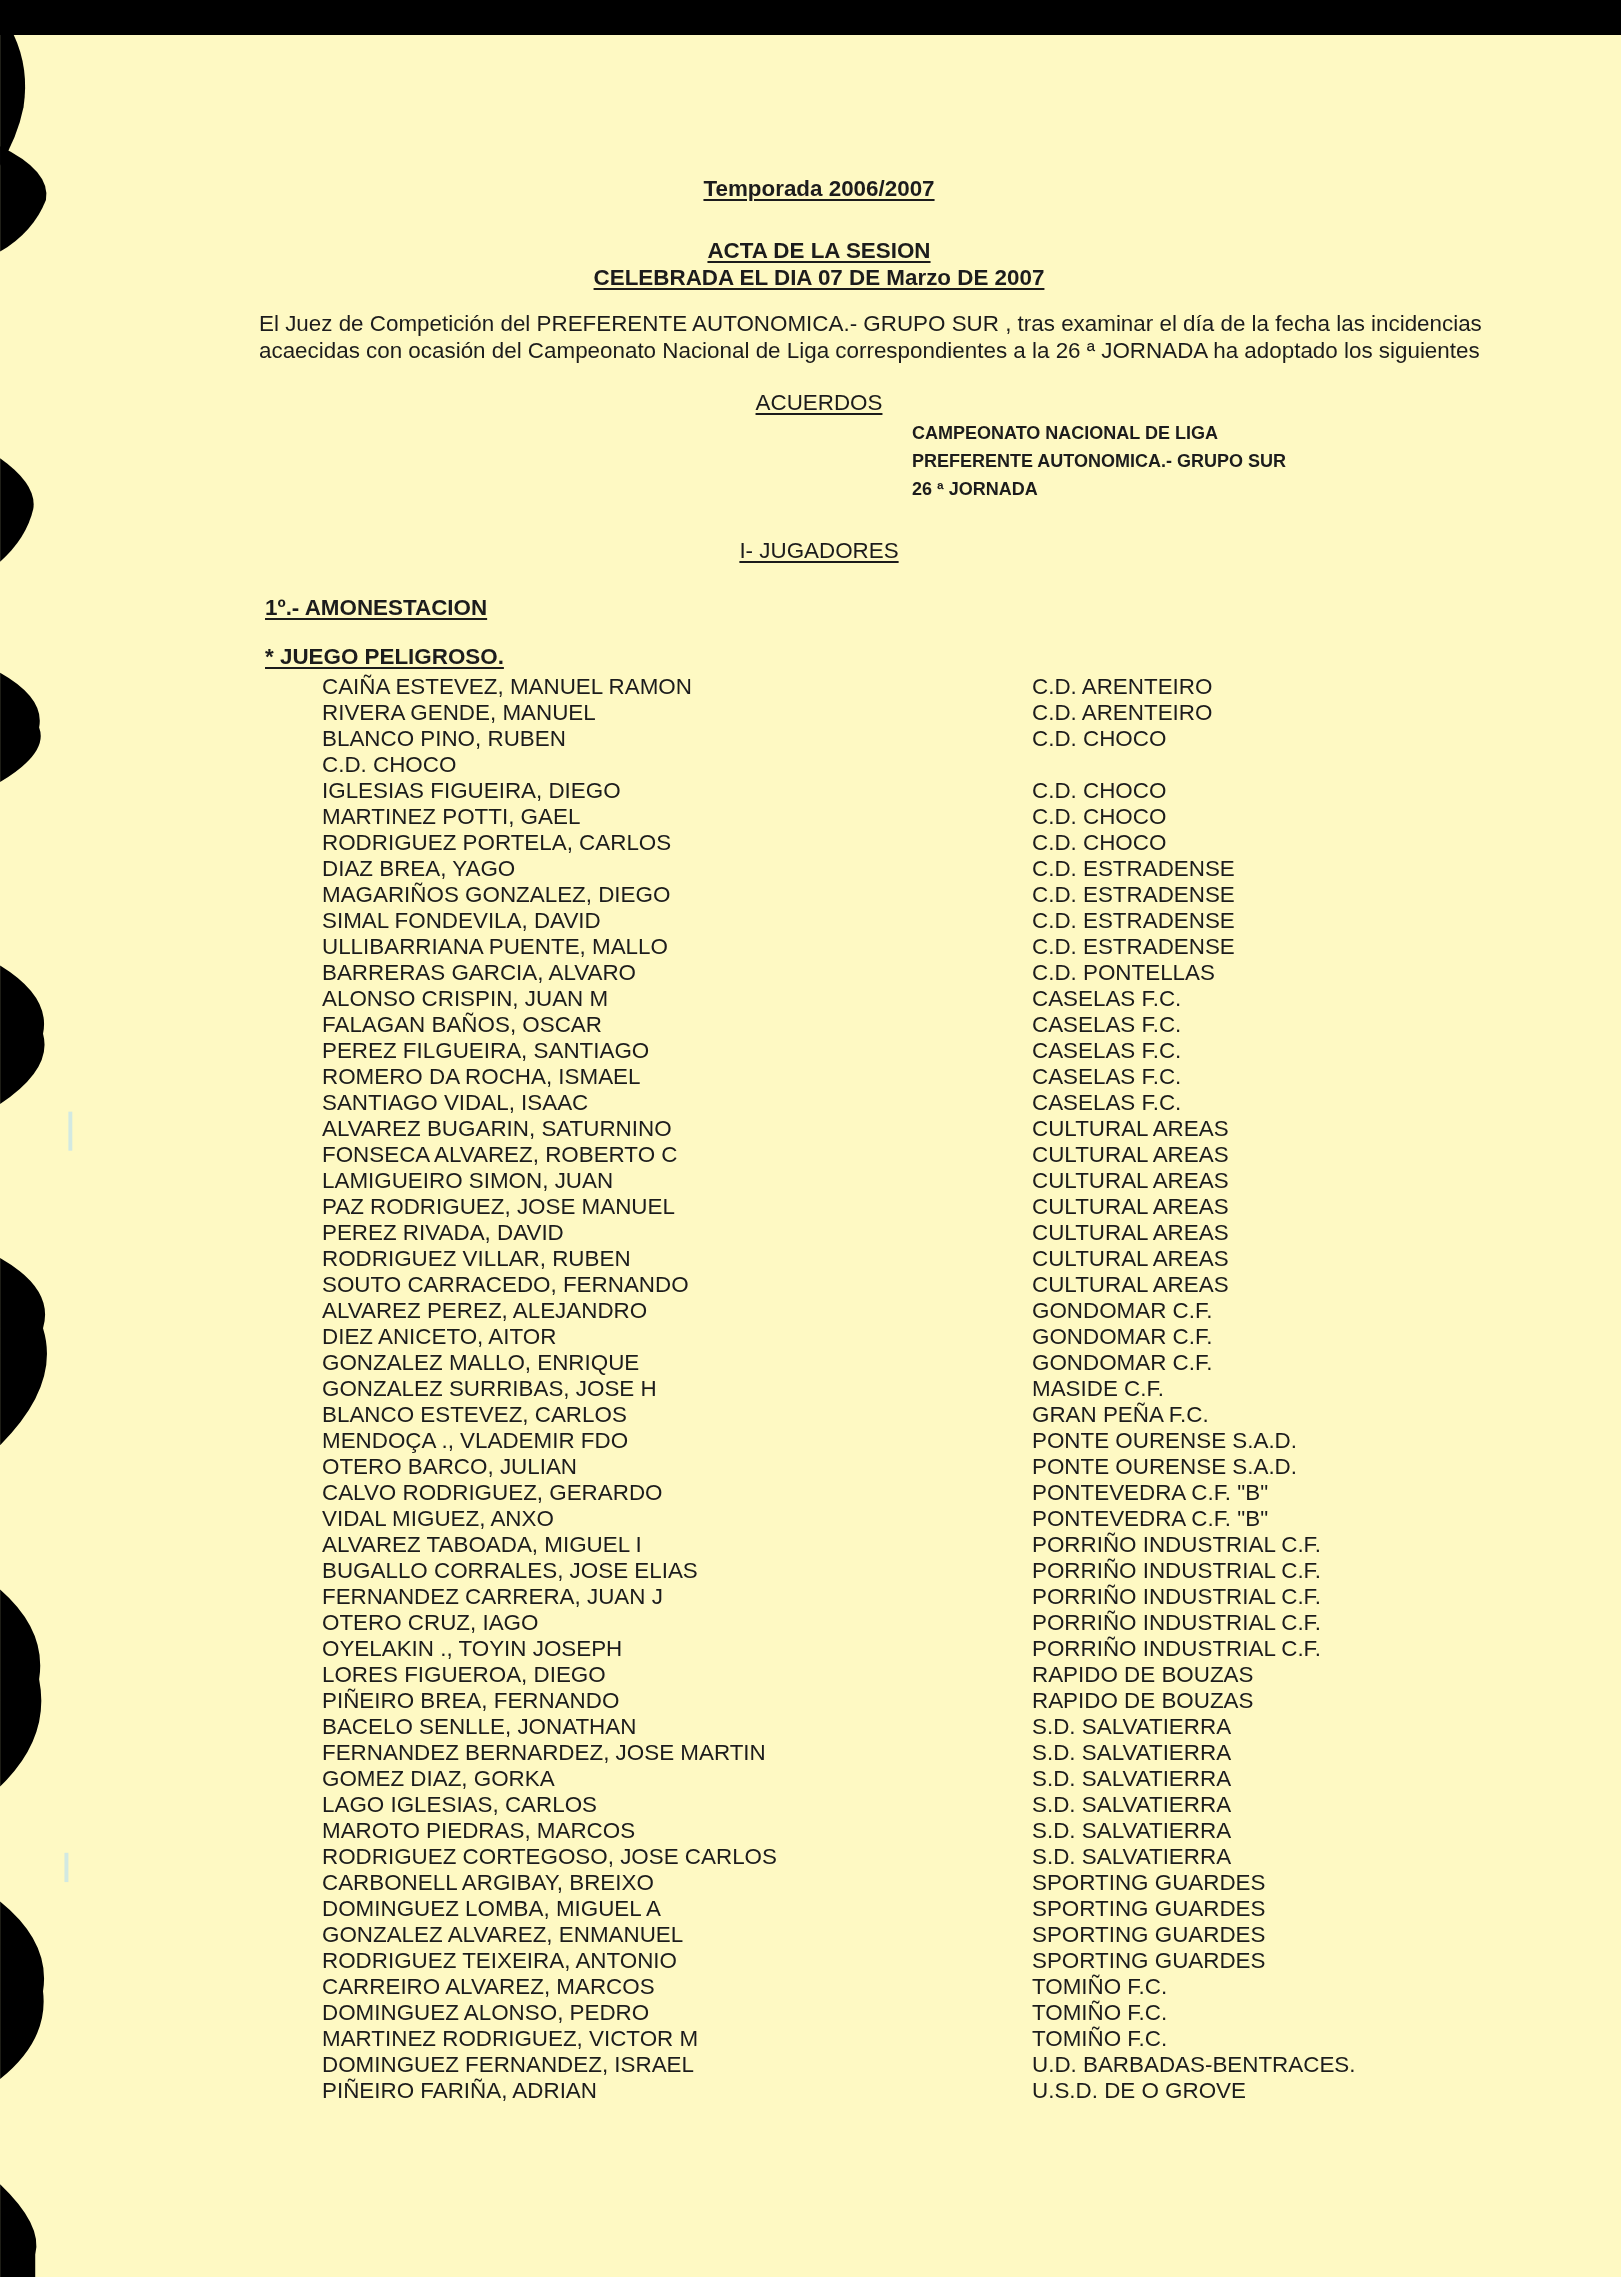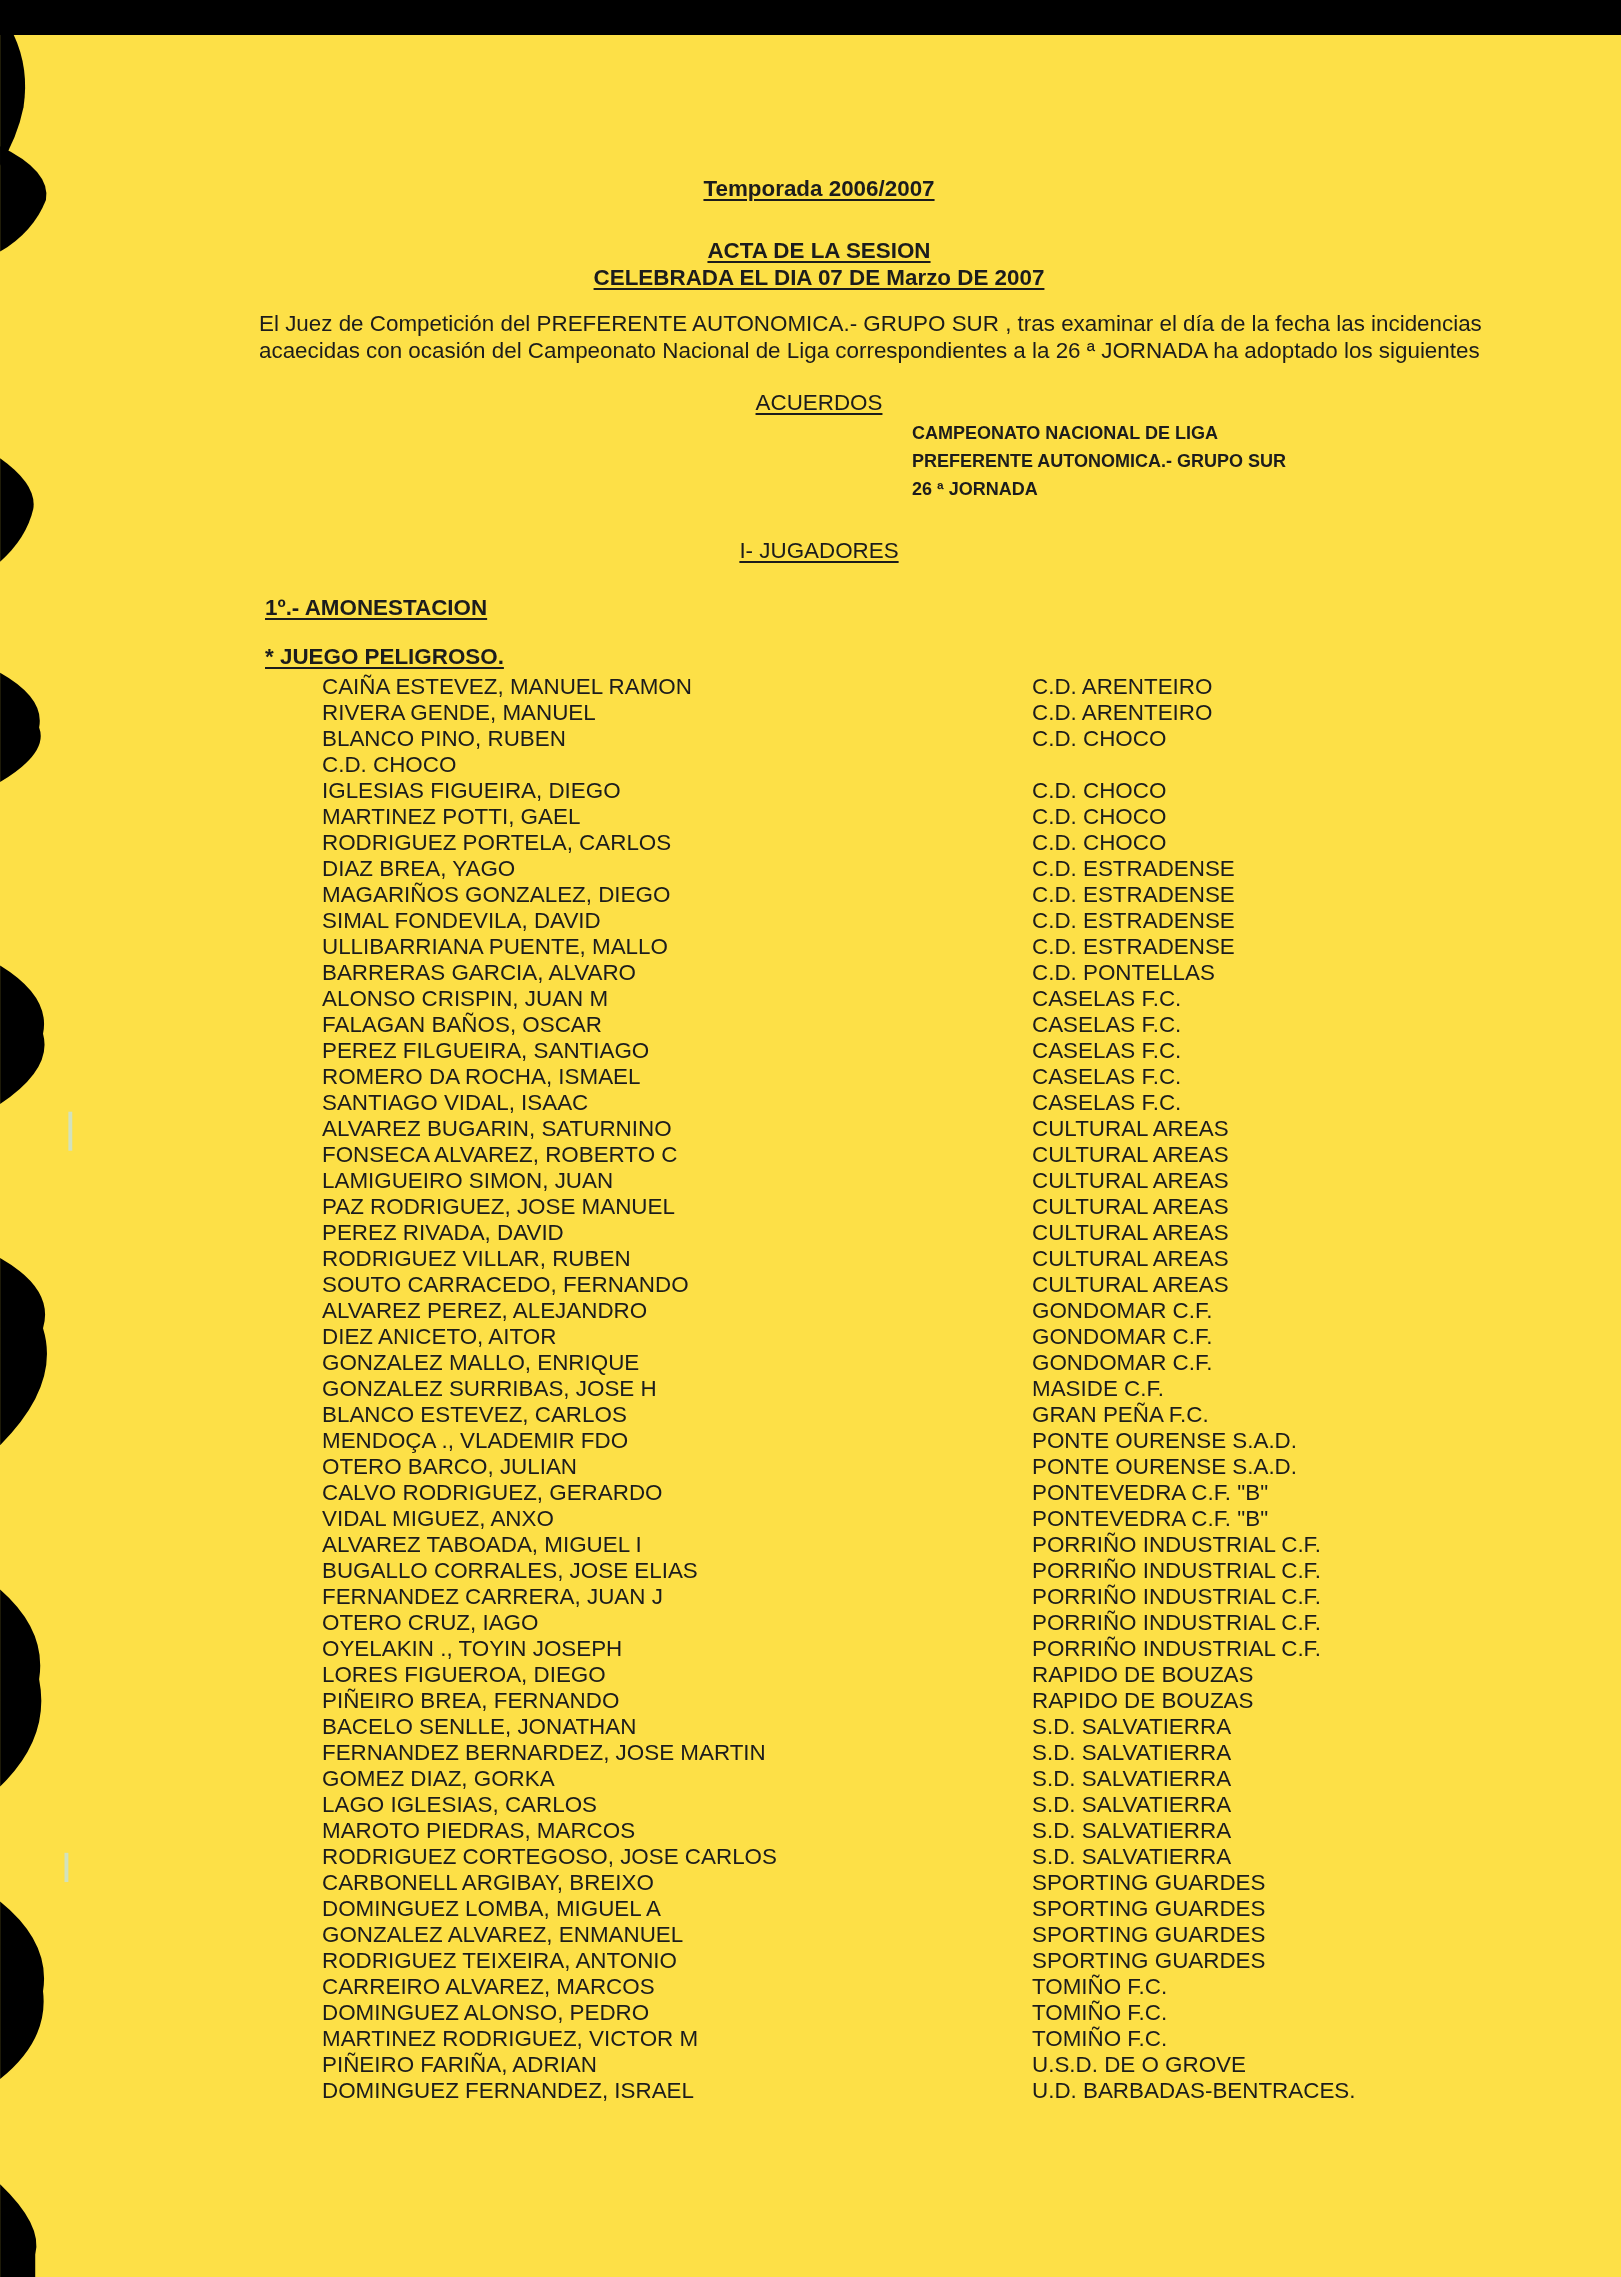--- a/index.html
+++ b/index.html
@@ -3,21 +3,21 @@
 <meta charset="utf-8">
 <style>
   * { box-sizing: border-box; }
   html, body { margin: 0; padding: 0; }
   body { background: #cfcfcf; }
 
   .page {
     position: relative;
     width: 1622px;
     height: 2277px;
-    background: #fde047;
+    background: #fef9c3;
     overflow: hidden;
     font-family: "Liberation Sans", sans-serif;
     color: #1c1c1c;
   }
 
   .abs { position: absolute; }
 
   .top-bar {
     position: absolute;
     top: 0; left: 0;
@@ -318,23 +318,23 @@
       </div>
       <div class="player-row">
         <span class="player-name">DOMINGUEZ ALONSO, PEDRO</span>
         <span class="player-club">TOMIÑO F.C.</span>
       </div>
       <div class="player-row">
         <span class="player-name">MARTINEZ RODRIGUEZ, VICTOR M</span>
         <span class="player-club">TOMIÑO F.C.</span>
       </div>
       <div class="player-row">
+        <span class="player-name">DOMINGUEZ FERNANDEZ, ISRAEL</span>
+        <span class="player-club">U.D. BARBADAS-BENTRACES.</span>
+      </div>
+      <div class="player-row">
         <span class="player-name">PIÑEIRO FARIÑA, ADRIAN</span>
         <span class="player-club">U.S.D. DE O GROVE</span>
       </div>
-      <div class="player-row">
-        <span class="player-name">DOMINGUEZ FERNANDEZ, ISRAEL</span>
-        <span class="player-club">U.D. BARBADAS-BENTRACES.</span>
-      </div>
     </div>
 
 </div>
 
 
 </body></html>

